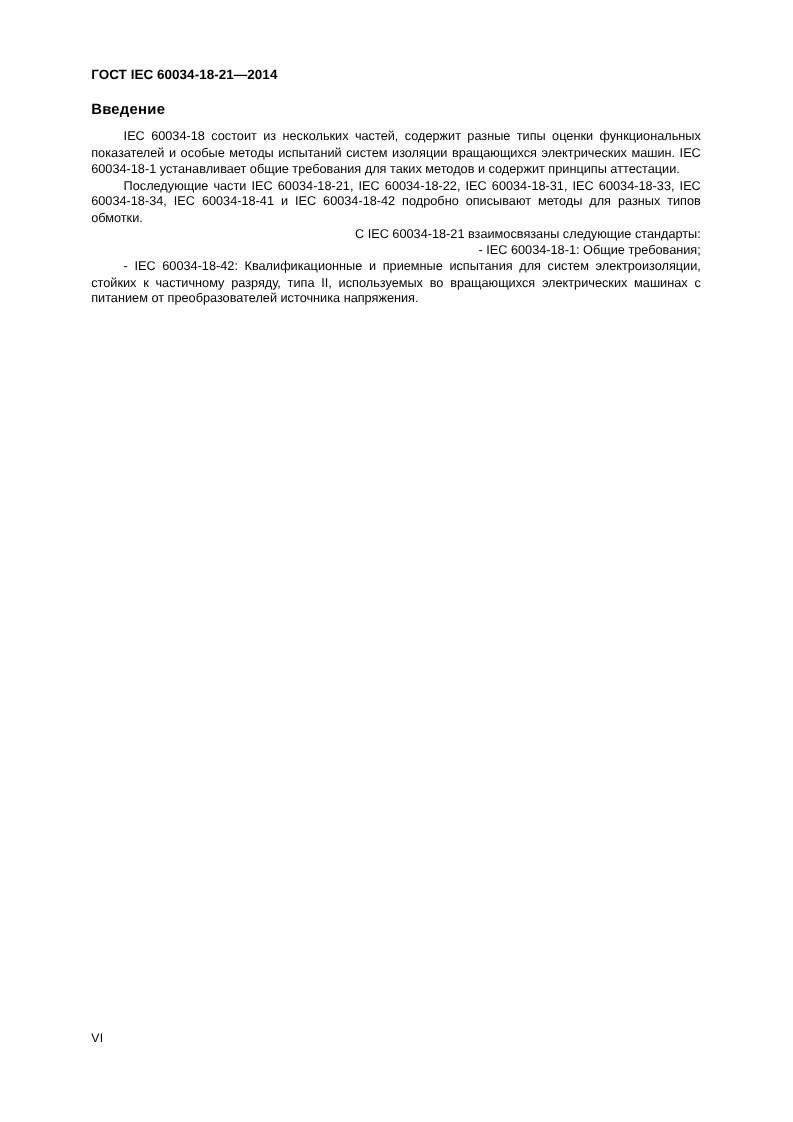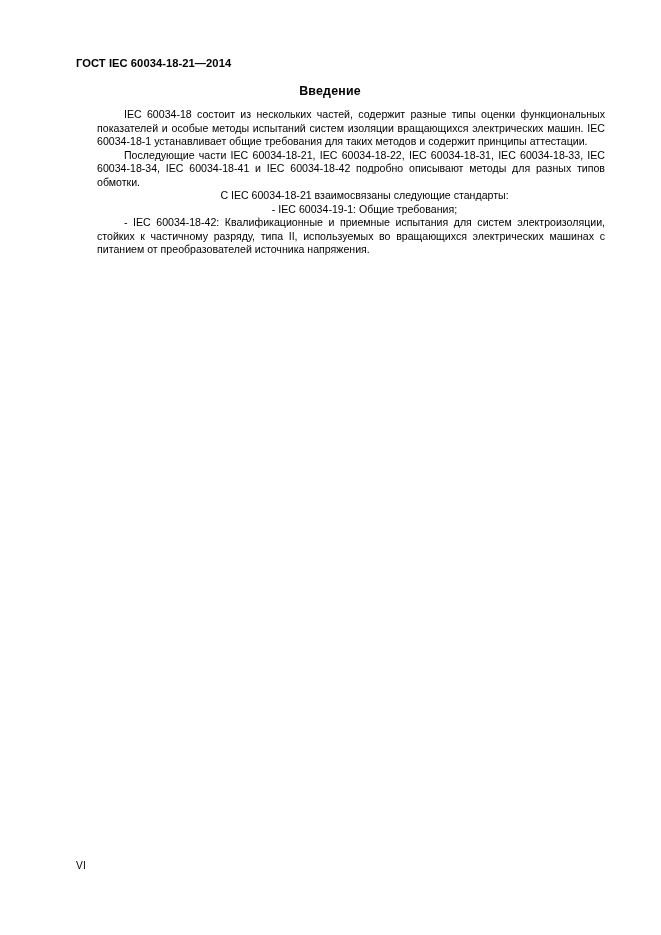--- a/index.html
+++ b/index.html
@@ -27,48 +27,47 @@
     font-size: 11.2px;
     font-weight: bold;
     letter-spacing: 0.05px;
     white-space: nowrap;
   }
   .doc-title {
     position: absolute;
     left: 76px;
     top: 84px;
     width: 508px;
-    text-align: center;
+    text-align: left;
     font-size: 12.4px;
     font-weight: bold;
     letter-spacing: 0.2px;
   }
   .content {
     position: absolute;
     left: 76px;
     top: 108px;
     width: 508px;
     font-size: 10.6px;
     line-height: 13.55px;
     text-align: justify;
     text-justify: inter-word;
     -webkit-hyphens: none;
     hyphens: none;
-    margin-left: 21px;
   }
   .content p {
     margin: 0;
     padding: 0;
     text-align: justify;
   }
   .content p.indent {
     text-indent: 27px;
   }
   .content p.last-flush {
-    text-align: center;
+    text-align: right;
   }
   .page-number {
     position: absolute;
     left: 76px;
     top: 860px;
     font-size: 10.2px;
     letter-spacing: 0.3px;
   }
 </style>
 </head>
@@ -77,19 +76,19 @@
 <div class="page">
 
   <div class="page-header">ГОСТ IEC 60034-18-21—2014</div>
 
   <div class="doc-title">Введение</div>
 
   <div class="content">
     <p class="indent">IEC 60034-18 состоит из нескольких частей, содержит разные типы оценки функциональных показателей и особые методы испытаний систем изоляции вращающихся электрических машин. IEC 60034-18-1 устанавливает общие требования для таких методов и содержит принципы аттестации.</p>
     <p class="indent">Последующие части IEC 60034-18-21, IEC 60034-18-22, IEC 60034-18-31, IEC 60034-18-33, IEC 60034-18-34, IEC 60034-18-41 и IEC 60034-18-42 подробно описывают методы для разных типов обмотки.</p>
     <p class="indent last-flush">С IEC 60034-18-21 взаимосвязаны следующие стандарты:</p>
-    <p class="indent last-flush">- IEC 60034-19-1: Общие требования;</p>
+    <p class="indent last-flush">- IEC 60034-18-1: Общие требования;</p>
     <p class="indent">- IEC 60034-18-42: Квалификационные и приемные испытания для систем электроизоляции, стойких к частичному разряду, типа II, используемых во вращающихся электрических машинах с питанием от преобразователей источника напряжения.</p>
   </div>
 
   <div class="page-number">VI</div>
 
 </div>
 
 </body></html>

